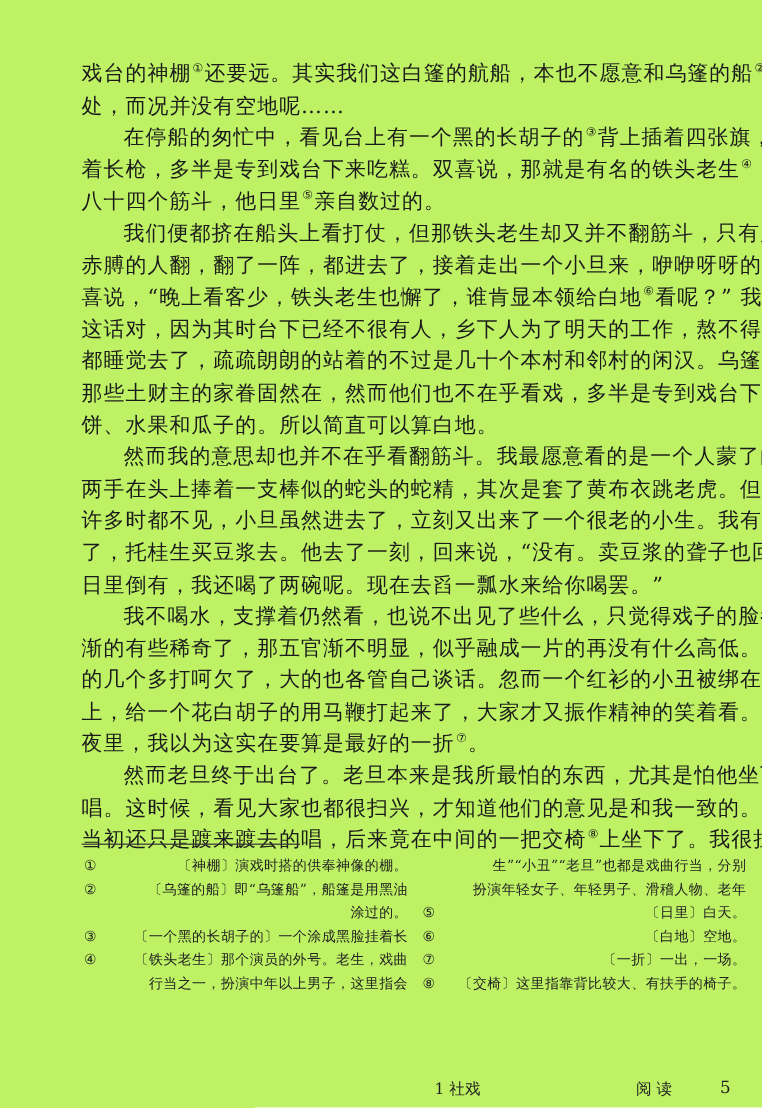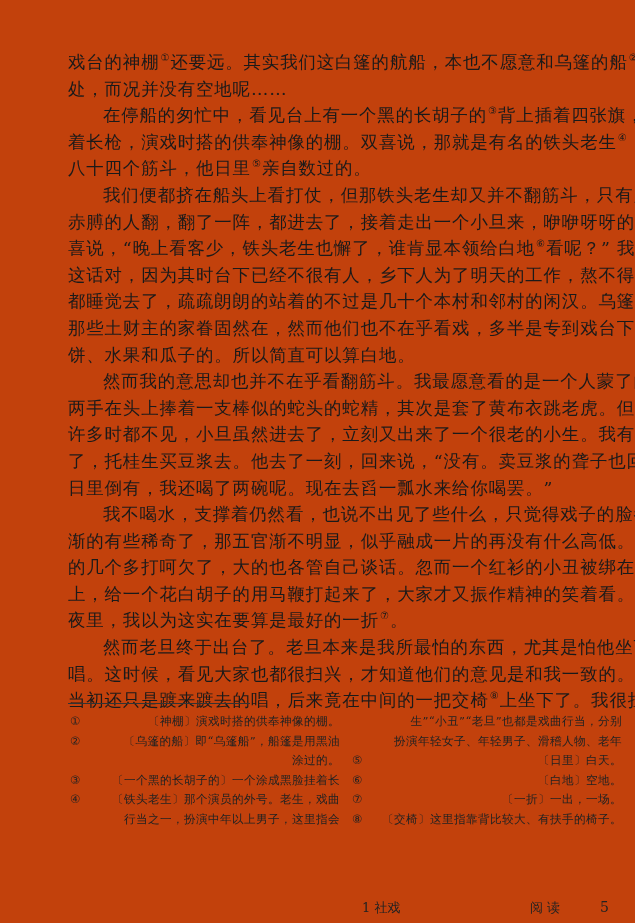--- a/index.html
+++ b/index.html
@@ -1,18 +1,18 @@
 <!DOCTYPE html>
 <html><head>
 <meta charset="utf-8">
 <style>
   html, body { margin: 0; padding: 0; background: #ffffff; }
   body { width: 635px; height: 923px; position: relative; overflow: hidden;
          font-family: "DejaVu Serif", "Liberation Serif", serif; color: #1a1a1a; }
-  .page { position: absolute; left: 0; top: 0; width: 635px; height: 923px; background: #c2410c; }
+  .page { position: absolute; left: 0; top: 0; width: 635px; height: 923px; background: #bef264; }
   .body-text { position: absolute; left: 68px; top: 49px; width: 540px; }
   .line { height: 26.6px; line-height: 26.6px; font-size: 17.4px; white-space: nowrap;
           letter-spacing: 0.9px; text-align: justify; text-align-last: justify; }
   .line.last { text-align-last: left; }
   .line.indent { padding-left: 35px; }
   sup.fn { font-size: 10px; vertical-align: 7px; line-height: 0; margin: 0 1px; letter-spacing: 0; }
   .rule { position: absolute; left: 68px; top: 703px; width: 182px; height: 0; border-top: 1px solid #333; }
   .notes { position: absolute; top: 712px; font-size: 11.6px; color: #222; letter-spacing: 0.4px; }
   .notes.left { left: 70px; width: 270px; }
   .notes.right { left: 352px; width: 270px; }
@@ -26,21 +26,21 @@
   .footer.pageno { left: 600px; font-size: 14px; }
 </style>
 </head>
 <body>
 
 <div class="page">
   <div class="body-text" id="body-text">
       <div class="line"><span>戏台的神棚</span><sup class="fn">①</sup><span>还要远。其实我们这白篷的航船，本也不愿意和乌篷的船</span><sup class="fn">②</sup></div>
       <div class="line last"><span>处，而况并没有空地呢……</span></div>
       <div class="line indent"><span>在停船的匆忙中，看见台上有一个黑的长胡子的</span><sup class="fn">③</sup><span>背上插着四张旗，捏</span></div>
-      <div class="line"><span>着长枪，演戏时搭的供奉神像的棚。双喜说，那就是有名的铁头老生</span><sup class="fn">④</sup><span>，能连翻</span></div>
+      <div class="line"><span>着长枪，多半是专到戏台下来吃糕。双喜说，那就是有名的铁头老生</span><sup class="fn">④</sup><span>，能连翻</span></div>
       <div class="line last"><span>八十四个筋斗，他日里</span><sup class="fn">⑤</sup><span>亲自数过的。</span></div>
       <div class="line indent"><span>我们便都挤在船头上看打仗，但那铁头老生却又并不翻筋斗，只有几个</span></div>
       <div class="line"><span>赤膊的人翻，翻了一阵，都进去了，接着走出一个小旦来，咿咿呀呀的唱。双</span></div>
       <div class="line"><span>喜说，“晚上看客少，铁头老生也懈了，谁肯显本领给白地</span><sup class="fn">⑥</sup><span>看呢？” 我相信</span></div>
       <div class="line"><span>这话对，因为其时台下已经不很有人，乡下人为了明天的工作，熬不得夜，早</span></div>
       <div class="line"><span>都睡觉去了，疏疏朗朗的站着的不过是几十个本村和邻村的闲汉。乌篷船里的</span></div>
       <div class="line"><span>那些土财主的家眷固然在，然而他们也不在乎看戏，多半是专到戏台下来吃糕</span></div>
       <div class="line last"><span>饼、水果和瓜子的。所以简直可以算白地。</span></div>
       <div class="line indent"><span>然而我的意思却也并不在乎看翻筋斗。我最愿意看的是一个人蒙了白布，</span></div>
       <div class="line"><span>两手在头上捧着一支棒似的蛇头的蛇精，其次是套了黄布衣跳老虎。但是等了</span></div>

